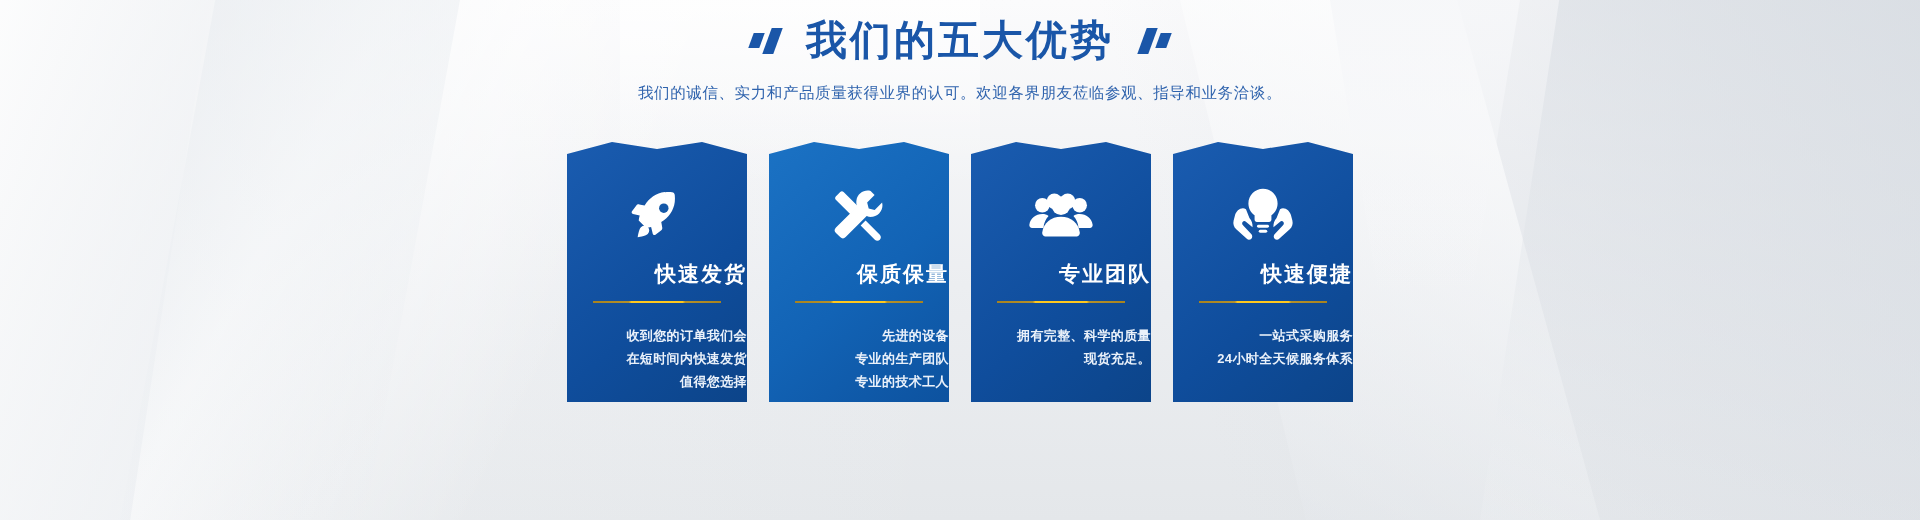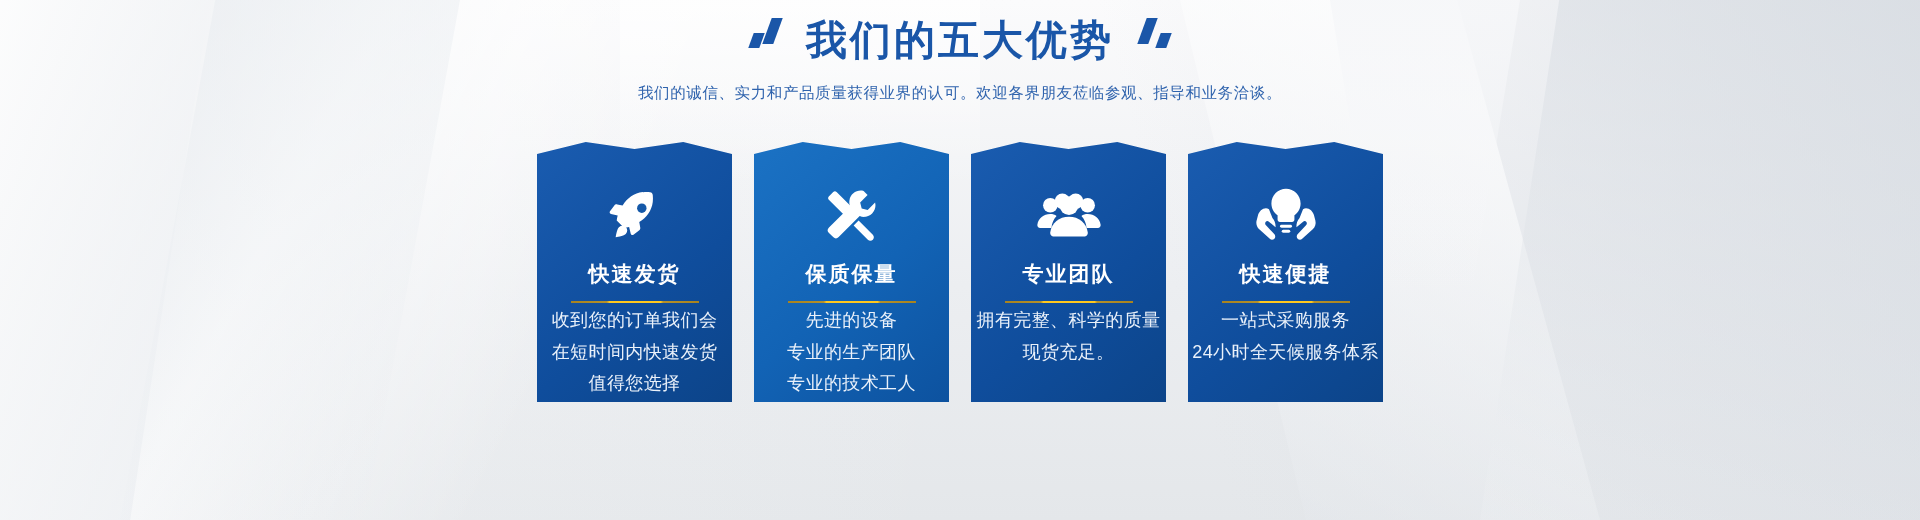--- a/index.html
+++ b/index.html
@@ -33,59 +33,59 @@
         background: linear-gradient(210deg, rgba(215,220,226,.75), rgba(255,255,255,.1));
         clip-path: polygon(18% 0, 100% 0, 100% 100%, 0 100%); }
   .s5 { left:1330px; top:0; width:190px; height:300px;
         background: linear-gradient(180deg, rgba(246,247,249,.9), rgba(255,255,255,0));
         clip-path: polygon(0 0, 100% 0, 74% 100%, 26% 100%); }
   .s6 { left:620px; top:0; width:360px; height:190px;
         background: linear-gradient(180deg, rgba(255,255,255,.7), rgba(255,255,255,0)); }
 
   
   #header { position: absolute; left: 0; top: 18px; width: 1920px; text-align: center; z-index: 4; }
-  #title-row { display: flex; justify-content: center; gap: 28px; }
+  #title-row { display: flex; align-items: center; justify-content: center; gap: 28px; }
   .deco { display: flex; gap: 5px; }
   .deco i { display: block; width: 11px; height: 26px; background: #1a56a8;
             transform: skewX(-20deg); }
   .deco i.small { height: 15px; align-self: center; }
   #page-title {
     font-size: 41px; font-weight: 700; color: #1a56a8; letter-spacing: 3px;
     line-height: 1.1; white-space: nowrap;
   }
   #page-subtitle {
     margin-top: 20px; font-size: 15.5px; color: #2f63ad; letter-spacing: .6px;
     font-weight: 500;
   }
 
   
   #cards { position: absolute; left: 0; top: 140px; width: 1920px;
            display: flex; justify-content: center; gap: 22px; z-index: 3; }
   .card {
-    position: relative; width: 195px; height: 262px;
+    position: relative; width: 180px; height: 262px;
     padding-top: 44px;
-    text-align: center; color: #fff;
+    text-align: right; color: #fff;
     -webkit-clip-path: polygon(0 14px, 25% 2px, 50% 9px, 75% 2px, 100% 14px, 100% 100%, 0 100%);
     clip-path: polygon(0 14px, 25% 2px, 50% 9px, 75% 2px, 100% 14px, 100% 100%, 0 100%);
   }
   .card.dark  { background: linear-gradient(135deg, #1758ab 0%, #0f4b99 55%, #0d4governor 100%);
                 background: linear-gradient(140deg, #1a5cb0 0%, #0f4d9c 60%, #0c4489 100%); }
   .card.light { background: linear-gradient(140deg, #1b72c4 0%, #1263b5 55%, #0d529f 100%); }
 
   .card-icon { height: 62px; display: flex; align-items: center; justify-content: center; }
   .card-icon svg { display: block; }
   .card-title {
     margin-top: 14px; font-size: 21px; font-weight: 700; letter-spacing: 2px;
   }
   .divider {
     margin: 13px auto 0; width: 128px; height: 2px;
     background: linear-gradient(90deg, #a8831f 0%, #b4902a 28%, #ffc81e 30%, #ffc81e 70%, #b4902a 72%, #a8831f 100%);
   }
-  .card-desc { margin-top: 2px; font-size: 18px; line-height: 1.75; letter-spacing: .4px;
-               color: #eaf1fa; font-weight: 400; }
+  .card-desc { margin-top: 22px; font-size: 13px; line-height: 1.75; letter-spacing: .4px;
+               color: #eaf1fa; font-weight: 700; }
   .card-desc span { display: block; }
 </style>
 </head>
 <body>
 
 <div id="bg-layer">
   <div class="bg-shard s1"></div>
   <div class="bg-shard s2"></div>
   <div class="bg-shard s6"></div>
   <div class="bg-shard s3"></div>

